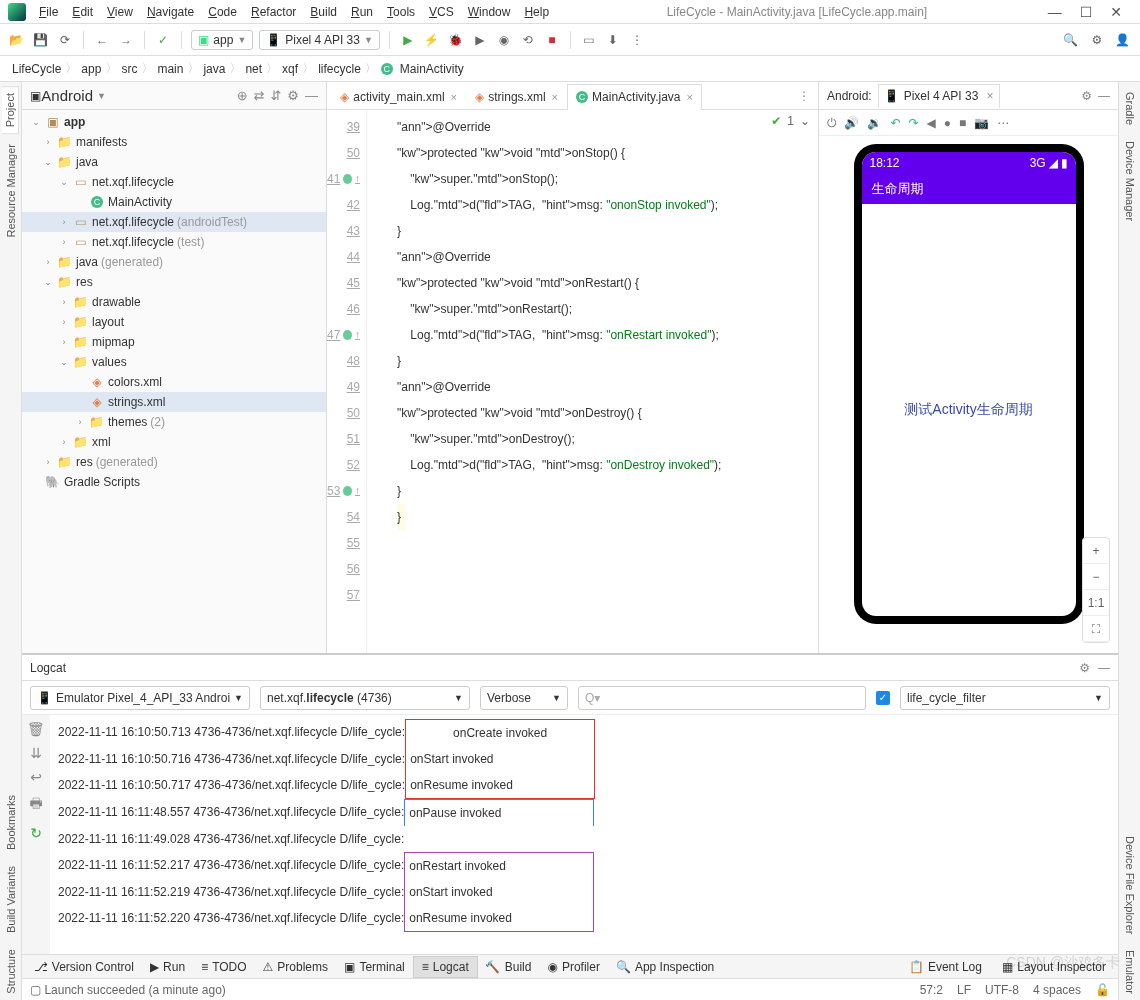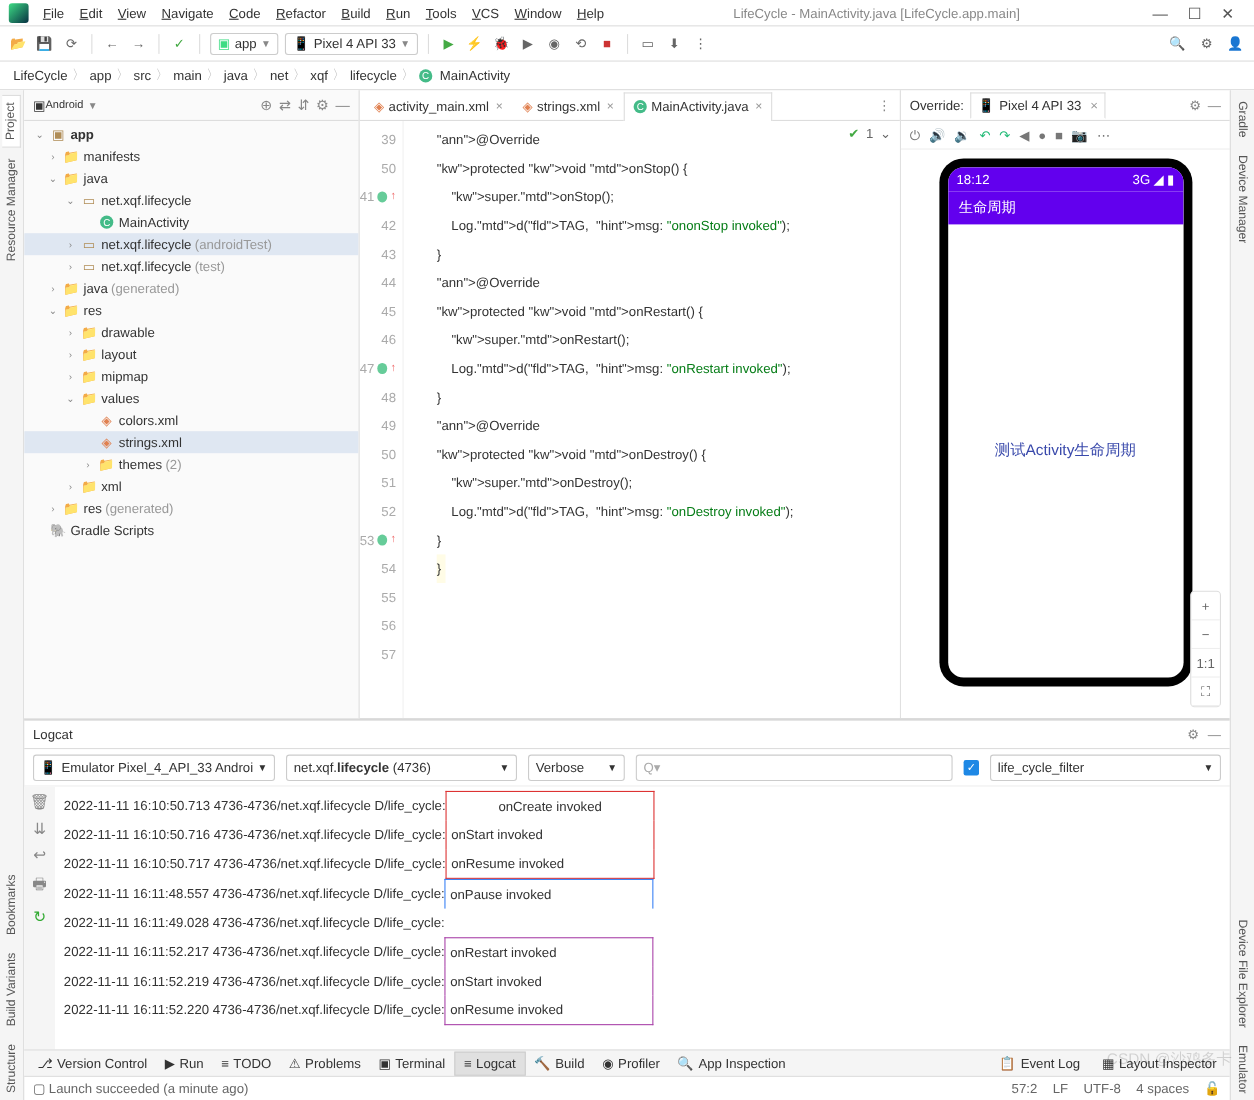--- a/index.html
+++ b/index.html
@@ -27,21 +27,21 @@
 .stripe-r { border-left: 1px solid #ddd; border-right: none; }
 .stripe .vtab { writing-mode: vertical-lr; transform: rotate(180deg); padding: 6px 2px; font-size: 11px; color: #555; cursor: pointer; white-space: nowrap; }
 .stripe-r .vtab { transform: none; writing-mode: vertical-rl; }
 .vtab.active { background: #fff; border: 1px solid #ddd; border-right: none; }
 
 .main { flex: 1; display: flex; flex-direction: column; min-width: 0; }
 
 .upper { flex: 1; display: flex; min-height: 0; border-bottom: 1px solid #ccc; }
 .project-panel { width: 305px; display: flex; flex-direction: column; border-right: 1px solid #ddd; background: #fafafa; }
 .pp-header { display: flex; align-items: center; padding: 4px 8px; border-bottom: 1px solid #ddd; height: 28px; }
-.pp-header .title { font-weight: 500; font-size: 10px;}
+.pp-header .title { font-weight: 500; font-size: 15px;}
 .pp-header .arrow { font-size: 9px; margin-left: 4px; color: #888; }
 .pp-header .tb { margin-left: auto; display: flex; gap: 6px; }
 .pp-header .tb span { color: #888; cursor: pointer; font-size: 13px;}
 .tree { flex: 1; overflow: auto; padding: 2px 0; }
 .tree-row { display: flex; align-items: center; height: 20px; padding-left: 8px; cursor: pointer; white-space: nowrap; }
 .tree-row.sel { background: #dfe7f2; }
 .tree-row .chev { width: 12px; font-size: 9px; color: #888; text-align: center;}
 .tree-row .icon { width: 14px; height: 14px; margin: 0 4px; display: inline-flex; align-items: center; justify-content: center; }
 .tree-row .label { font-size: 12px; }
 .tree-row .muted { color: #999; margin-left: 3px; font-size: 12px;}
@@ -50,21 +50,21 @@
 .cls-icon { background: #4b8; border-radius: 50%; color: #fff; font-size: 9px; width: 12px; height: 12px; line-height: 12px; text-align:center;}
 .xml-icon { color: #e08050; }
 
 .editor-area { flex: 1; display: flex; flex-direction: column; min-width: 0; }
 .tabbar { display: flex; align-items: center; border-bottom: 1px solid #ddd; height: 28px; padding-left: 4px; }
 .tab { display: flex; align-items: center; padding: 4px 8px; gap: 4px; border: 1px solid transparent; border-bottom: none; cursor: pointer; font-size: 12px; height: 26px; margin-top: 2px;}
 .tab.active { background: #fff; border-color: #ddd; border-bottom-color: #fff; }
 .tab .x { color: #999; font-size: 11px; cursor: pointer; margin-left: 2px;}
 .tabbar .more { margin-left: auto; padding: 0 8px; color: #888; }
 .editor { flex: 1; display: flex; font-family: "Consolas","Courier New",monospace; font-size: 14px; min-height: 0; overflow: hidden; position: relative; }
-.gutter { width: 40px; background: #fff; border-right: 1px solid #eee; text-align: right; padding: 4px 6px 0 0; color: #aaa; line-height: 26px; font-size: 12px;}
+.gutter { width: 40px; background: #fff; border-right: 1px solid #eee; text-align: right; padding: 4px 6px 0 0; color: #aaa; line-height: 26px; font-size: 12px; text-decoration: underline;}
 .gutter .ln { height: 26px; display: flex; align-items: center; justify-content: flex-end; gap: 3px;}
 .gutter .ovr { width: 10px; height: 10px; background: #6c9; border-radius: 50%; display:inline-block;}
 .gutter .up { color: #e66; font-size: 10px;}
 .code { flex: 1; padding: 4px 0 0 30px; line-height: 26px; overflow: hidden; background: #fff; white-space: pre; } .str { color: #067d17; }
 .code .last { background: #fffce6; display: inline-block; width: 8px;}
 .ed-status { position: absolute; top: 4px; right: 8px; display: flex; gap: 6px; align-items: center; font-size: 11px; color: #666; }
 .ed-status .tick { color: #4a4; }
 
 .emulator-panel { width: 300px; border-left: 1px solid #ddd; display: flex; flex-direction: column; }
 .emu-header { height: 28px; display: flex; align-items: center; border-bottom: 1px solid #ddd; padding: 0 8px; gap: 6px; }
@@ -412,21 +412,21 @@
               <div class="ln">55</div>
               <div class="ln">56</div>
               <div class="ln">57</div>
             </div>
           <div class="code" id="code"><div></div><div><span class="&lt;span">"ann"</span>&gt;@Override</div><div><span class="&lt;span">"kw"</span>&gt;protected <span class="&lt;span">"kw"</span>&gt;void <span class="&lt;span">"mtd"</span>&gt;onStop() {</div><div>    <span class="&lt;span">"kw"</span>&gt;super.<span class="&lt;span">"mtd"</span>&gt;onStop();</div><div>    Log.<span class="&lt;span">"mtd"</span>&gt;d(<span class="&lt;span">"fld"</span>&gt;TAG,  <span class="&lt;span">"hint"</span>&gt;msg: <span class="str">"ononStop invoked"</span>);</div><div>}</div><div></div><div><span class="&lt;span">"ann"</span>&gt;@Override</div><div><span class="&lt;span">"kw"</span>&gt;protected <span class="&lt;span">"kw"</span>&gt;void <span class="&lt;span">"mtd"</span>&gt;onRestart() {</div><div>    <span class="&lt;span">"kw"</span>&gt;super.<span class="&lt;span">"mtd"</span>&gt;onRestart();</div><div>    Log.<span class="&lt;span">"mtd"</span>&gt;d(<span class="&lt;span">"fld"</span>&gt;TAG,  <span class="&lt;span">"hint"</span>&gt;msg: <span class="str">"onRestart invoked"</span>);</div><div>}</div><div></div><div><span class="&lt;span">"ann"</span>&gt;@Override</div><div><span class="&lt;span">"kw"</span>&gt;protected <span class="&lt;span">"kw"</span>&gt;void <span class="&lt;span">"mtd"</span>&gt;onDestroy() {</div><div>    <span class="&lt;span">"kw"</span>&gt;super.<span class="&lt;span">"mtd"</span>&gt;onDestroy();</div><div>    Log.<span class="&lt;span">"mtd"</span>&gt;d(<span class="&lt;span">"fld"</span>&gt;TAG,  <span class="&lt;span">"hint"</span>&gt;msg: <span class="str">"onDestroy invoked"</span>);</div><div>}</div><div><span class="last">}</span></div></div>
         </div>
       </div>
 
       <div class="emulator-panel">
         <div class="emu-header">
-          <span>Override:</span>
+          <span>Android:</span>
           <div class="etab active">📱<span>Pixel 4 API 33</span><span style="color:#999;margin-left:4px;">×</span></div>
           <div style="margin-left:auto;display:flex;gap:6px;color:#888;">
             <span>⚙</span>
             <span>—</span>
           </div>
         </div>
         <div class="emu-toolbar">
           <span>⏻</span>
           <span>🔊</span>
           <span>🔉</span>

